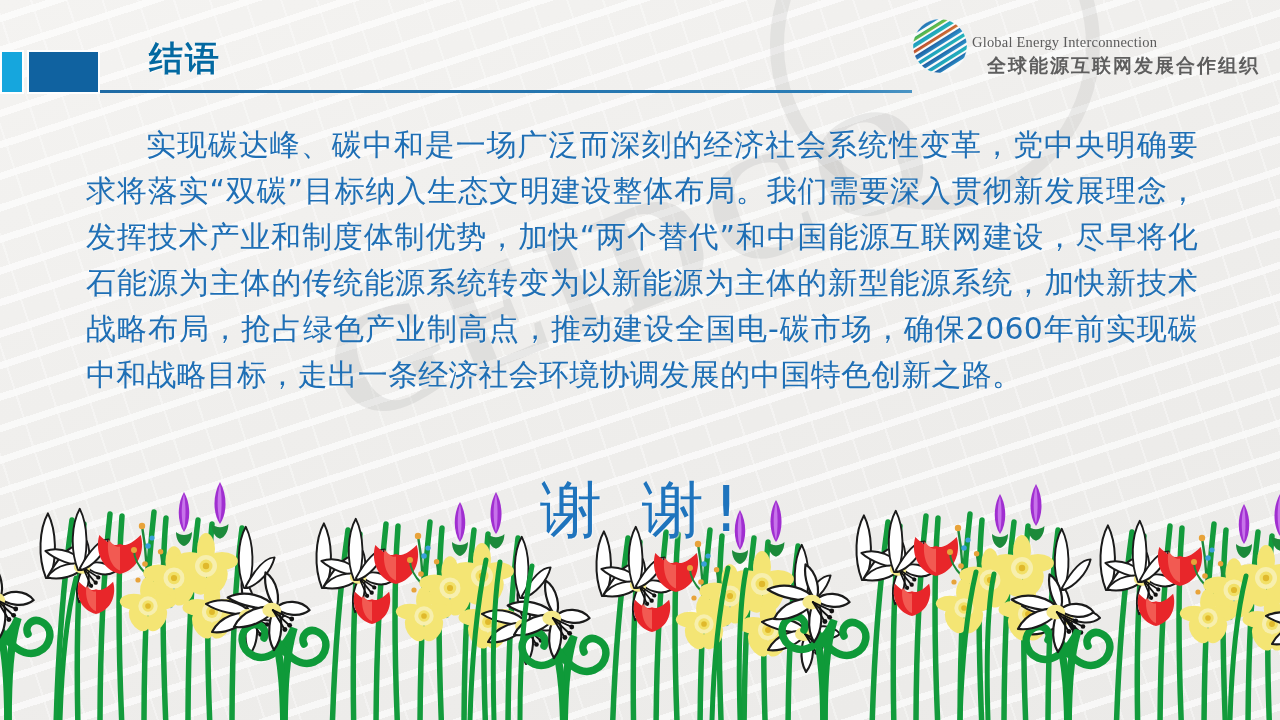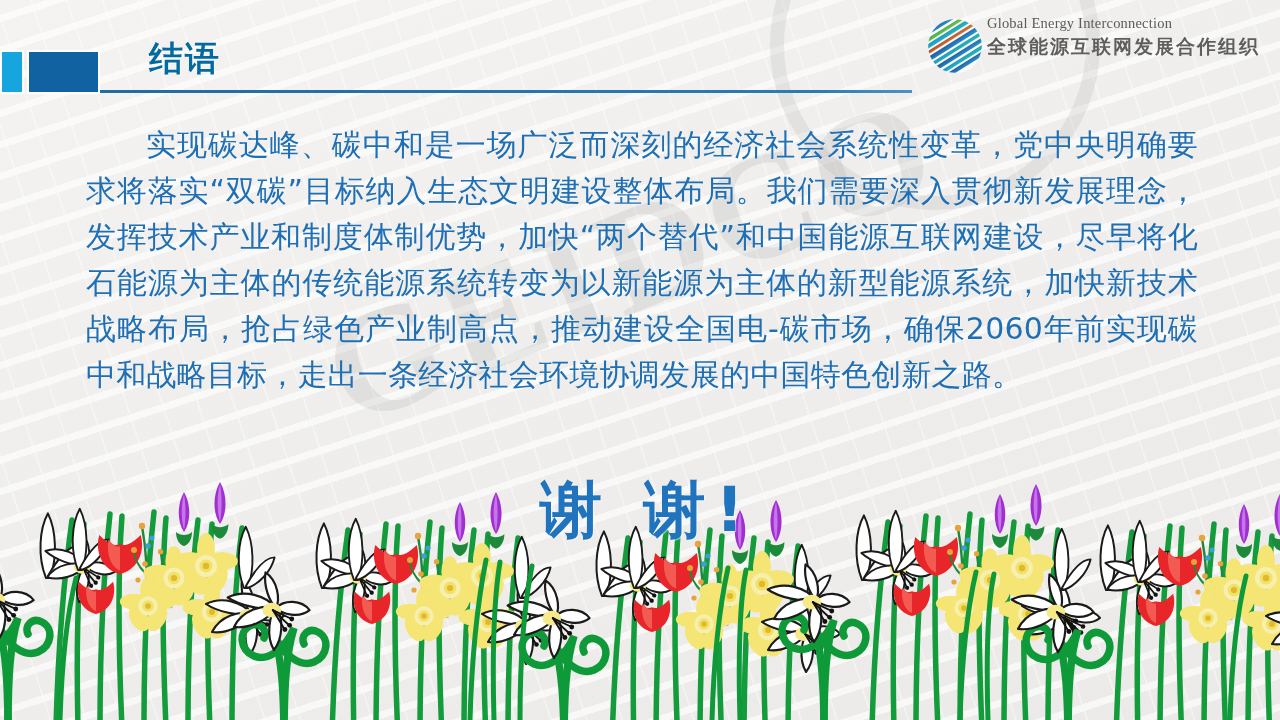--- a/index.html
+++ b/index.html
@@ -116,21 +116,21 @@
   .title-rule {
     position: absolute;
     left: 100px;
     top: 90px;
     width: 812px;
     height: 3px;
     background: linear-gradient(to right, #1f6ba5 0%, #2a7cb5 88%, #4a94c4 100%);
   }
 
   
-  .logo { position: absolute; right: 20px; top: 14px; display: flex; align-items: flex-start; }
+  .logo { position: absolute; right: 20px; top: 14px; display: flex; align-items: flex-end; }
 
   .logo-globe { width: 64px; height: 64px; flex: none; }
 
   .logo-text { display: flex; flex-direction: column; justify-content: center; }
   .logo-en1, .logo-en2 {
     font-family: "Liberation Serif", "DejaVu Serif", serif;
     font-size: 14.5px;
     color: #5b5b5b;
     line-height: 1.32;
     letter-spacing: 0.2px;
@@ -138,20 +138,21 @@
   }
   .logo-cn {
     font-family: "DejaVu Sans", "Liberation Sans", sans-serif;
     font-size: 19px;
     font-weight: 700;
     color: #5e5e5e;
     letter-spacing: 2px;
     line-height: 1.3;
     margin-top: 1px;
     white-space: nowrap;
+    margin-left: 15px;
   }
 
   
   .body-text {
     position: absolute;
     left: 86px;
     top: 122px;
     width: 1112px;
     font-family: "DejaVu Sans", "Liberation Sans", sans-serif;
     font-size: 30px;
@@ -165,21 +166,21 @@
     text-shadow: 0.5px 0.5px 0 rgba(255,255,255,0.35);
   }
 
   
   .thanks {
     position: absolute;
     left: 540px;
     top: 468px;
     font-family: "DejaVu Sans", "Liberation Sans", sans-serif;
     font-size: 62px;
-    font-weight: 700;
+    font-weight: 400;
     color: #1f74bd;
     letter-spacing: 10px;
     text-shadow: 1px 1px 1px rgba(255,255,255,0.55);
     z-index: 6;
   }
 
   
   .flower-band {
     position: absolute;
     left: 0;

